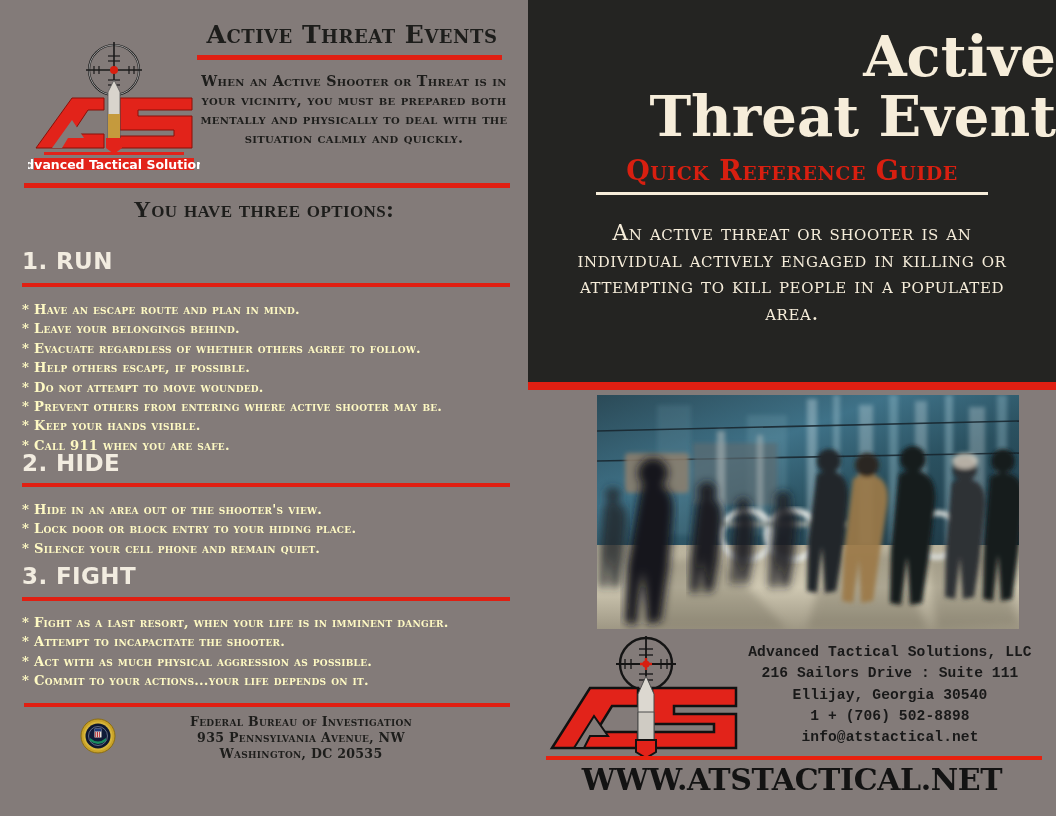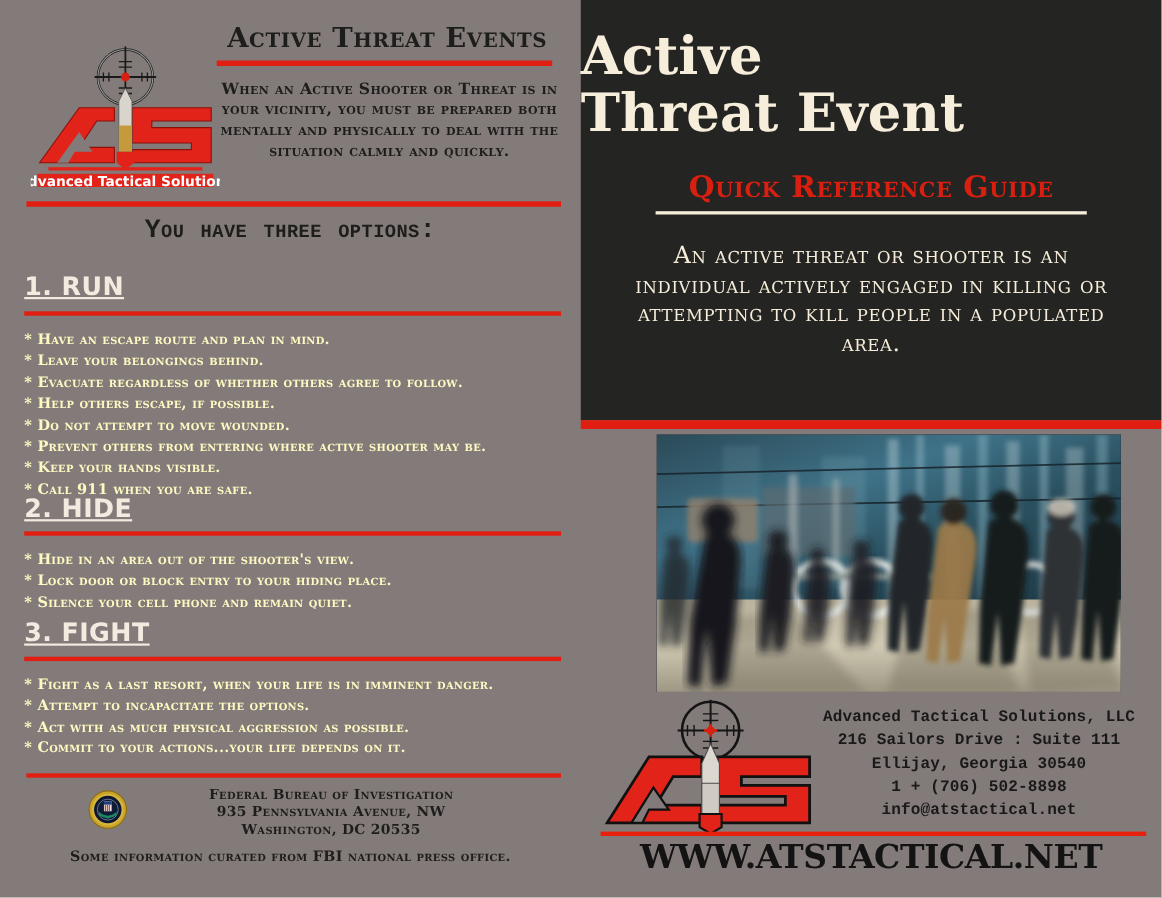--- a/index.html
+++ b/index.html
@@ -73,37 +73,36 @@
     left: 24px;
     width: 486px; height: 5px;
     background: #e01f12;
   }
 
   .options-title {
     position: absolute;
     left: 0; top: 196px;
     width: 528px;
     text-align: center;
-    font-family: Liberation Mono, monospace;
+    font-family: Liberation Serif, serif;
     font-weight: bold;
     font-size: 24px;
     letter-spacing: 0.4px;
     color: #1d1d1b;
     font-variant: small-caps;
   }
 
   .opt-head {
     position: absolute;
     left: 22px;
     font-family: "DejaVu Sans", sans-serif;
     font-weight: bold;
     font-size: 23px;
     letter-spacing: 0.4px;
     color: #f2ece0;
-    text-decoration: underline;
   }
 
   .opt-rule {
     position: absolute;
     left: 22px;
     width: 488px; height: 4px;
     background: #e01f12;
   }
 
   .opt-list {
@@ -182,24 +181,24 @@
     position: absolute;
     left: 0; top: 382px;
     width: 528px; height: 8px;
     background: #e01f12;
   }
 
   .hero-title {
     position: absolute;
     left: 0; top: 26px;
     width: 528px;
-    text-align: left;
-    font-family: "DejaVu Serif", serif;
-    font-weight: bold;
-    font-size: 48px;
+    text-align: right;
+    font-family: "DejaVu Serif", serif;
+    font-weight: bold;
+    font-size: 56px;
     line-height: 1.08;
     letter-spacing: 0px;
     color: #f6edda;
   }
 
   .hero-sub {
     position: absolute;
     left: 0; top: 155px;
     width: 528px;
     text-align: center;
@@ -344,21 +343,21 @@
     <div class="opt-list" style="top:500px;">
       <div>* Hide in an area out of the shooter's view.</div>
       <div>* Lock door or block entry to your hiding place.</div>
       <div>* Silence your cell phone and remain quiet.</div>
     </div>
 
     <div class="opt-head" style="top:563px;">3. FIGHT</div>
     <div class="opt-rule" style="top:597px;"></div>
     <div class="opt-list" style="top:613px;">
       <div>* Fight as a last resort, when your life is in imminent danger.</div>
-      <div>* Attempt to incapacitate the options.</div>
+      <div>* Attempt to incapacitate the shooter.</div>
       <div>* Act with as much physical aggression as possible.</div>
       <div>* Commit to your actions...your life depends on it.</div>
     </div>
 
     <div class="fbi-rule"></div>
 
     <div class="fbi-block">
       <div class="fbi-seal">
         <svg width="36" height="36" viewBox="0 0 36 36">
           <circle cx="18" cy="18" r="17" fill="#c9a227"></circle>
@@ -374,21 +373,20 @@
           <circle cx="18" cy="18" r="17" fill="none" stroke="#8a6d14" stroke-width="1"></circle>
         </svg>
       </div>
       <div class="fbi-text">
         <div>Federal Bureau of Investigation</div>
         <div>935 Pennsylvania Avenue, NW</div>
         <div>Washington, DC 20535</div>
       </div>
     </div>
 
-    <div class="fbi-note">Some information curated from FBI national press office.</div>
   </div>
 
   <div class="right-panel">
 
     <div class="dark-hero"></div>
     <div class="hero-red"></div>
 
     <div class="hero-title">
       <div>Active</div>
       <div>Threat Event</div>

